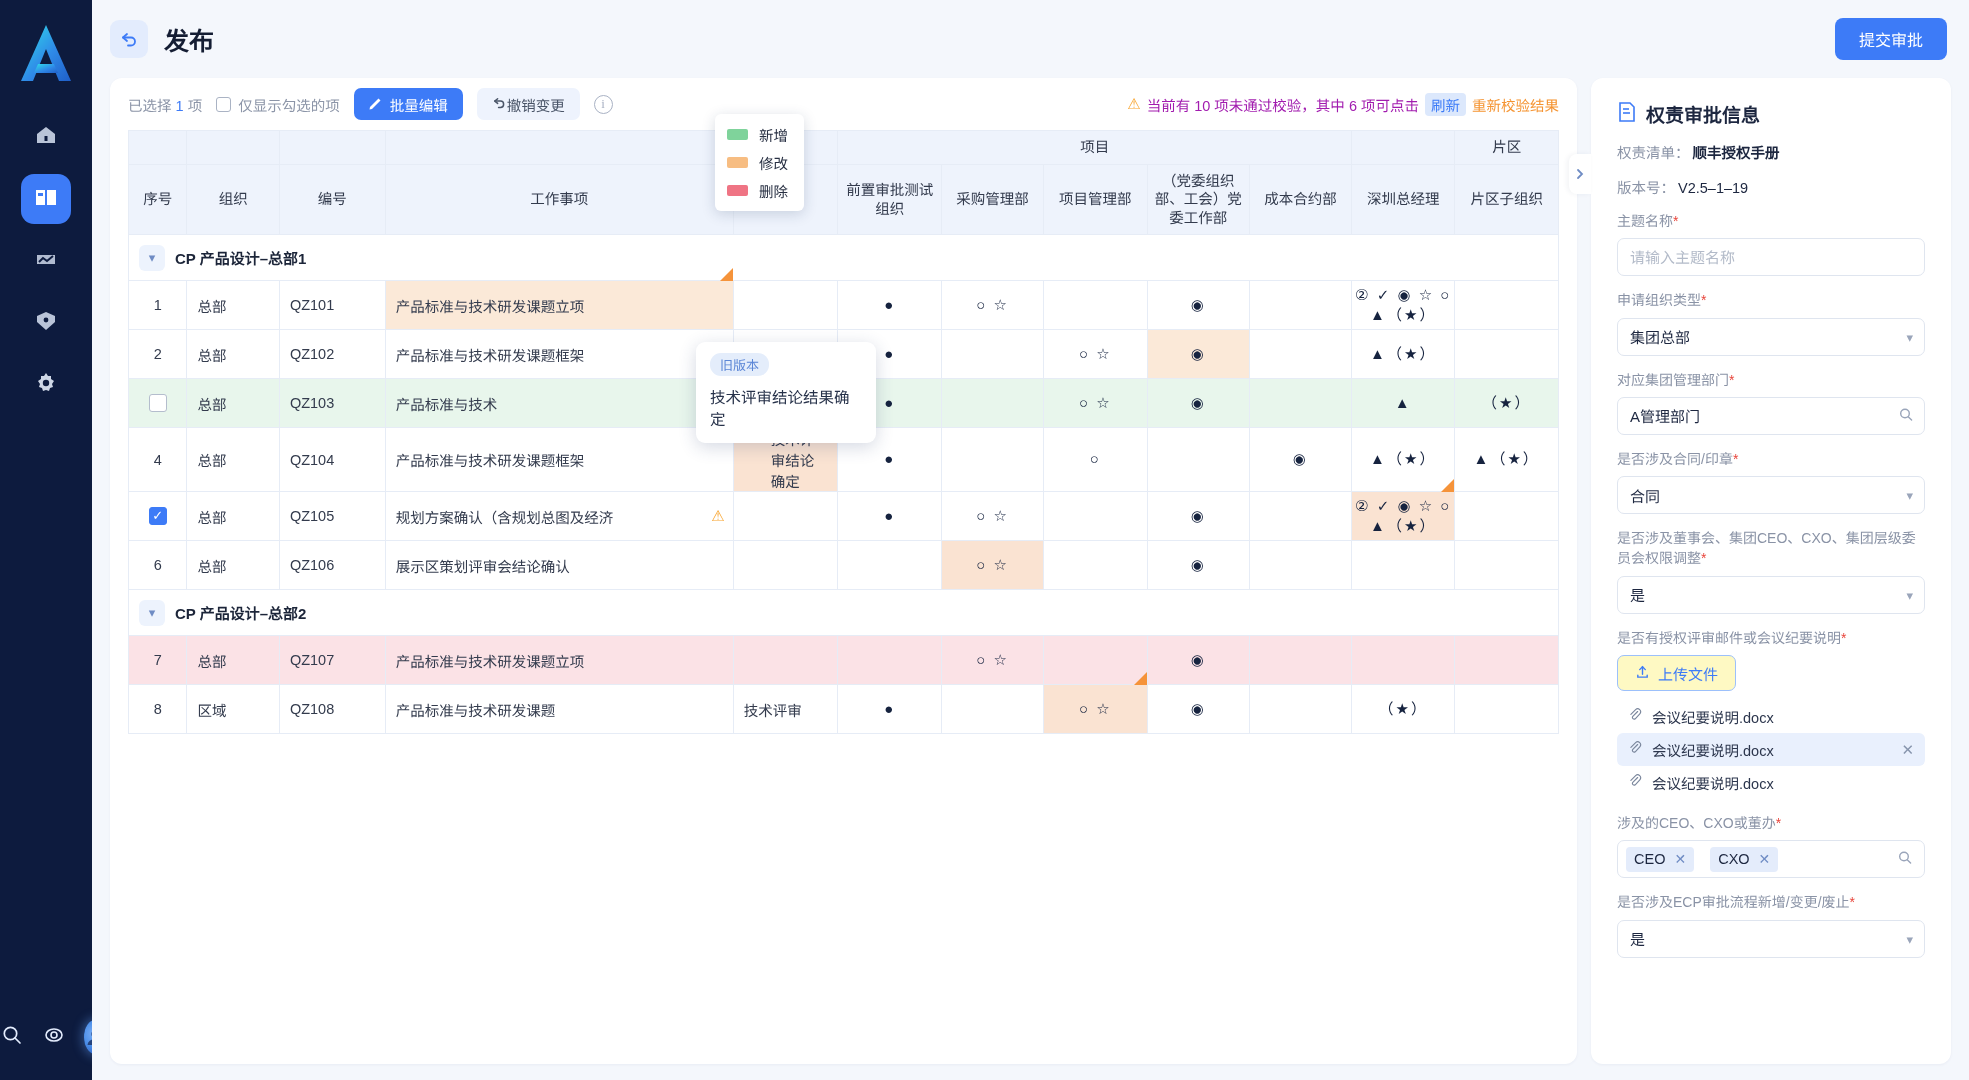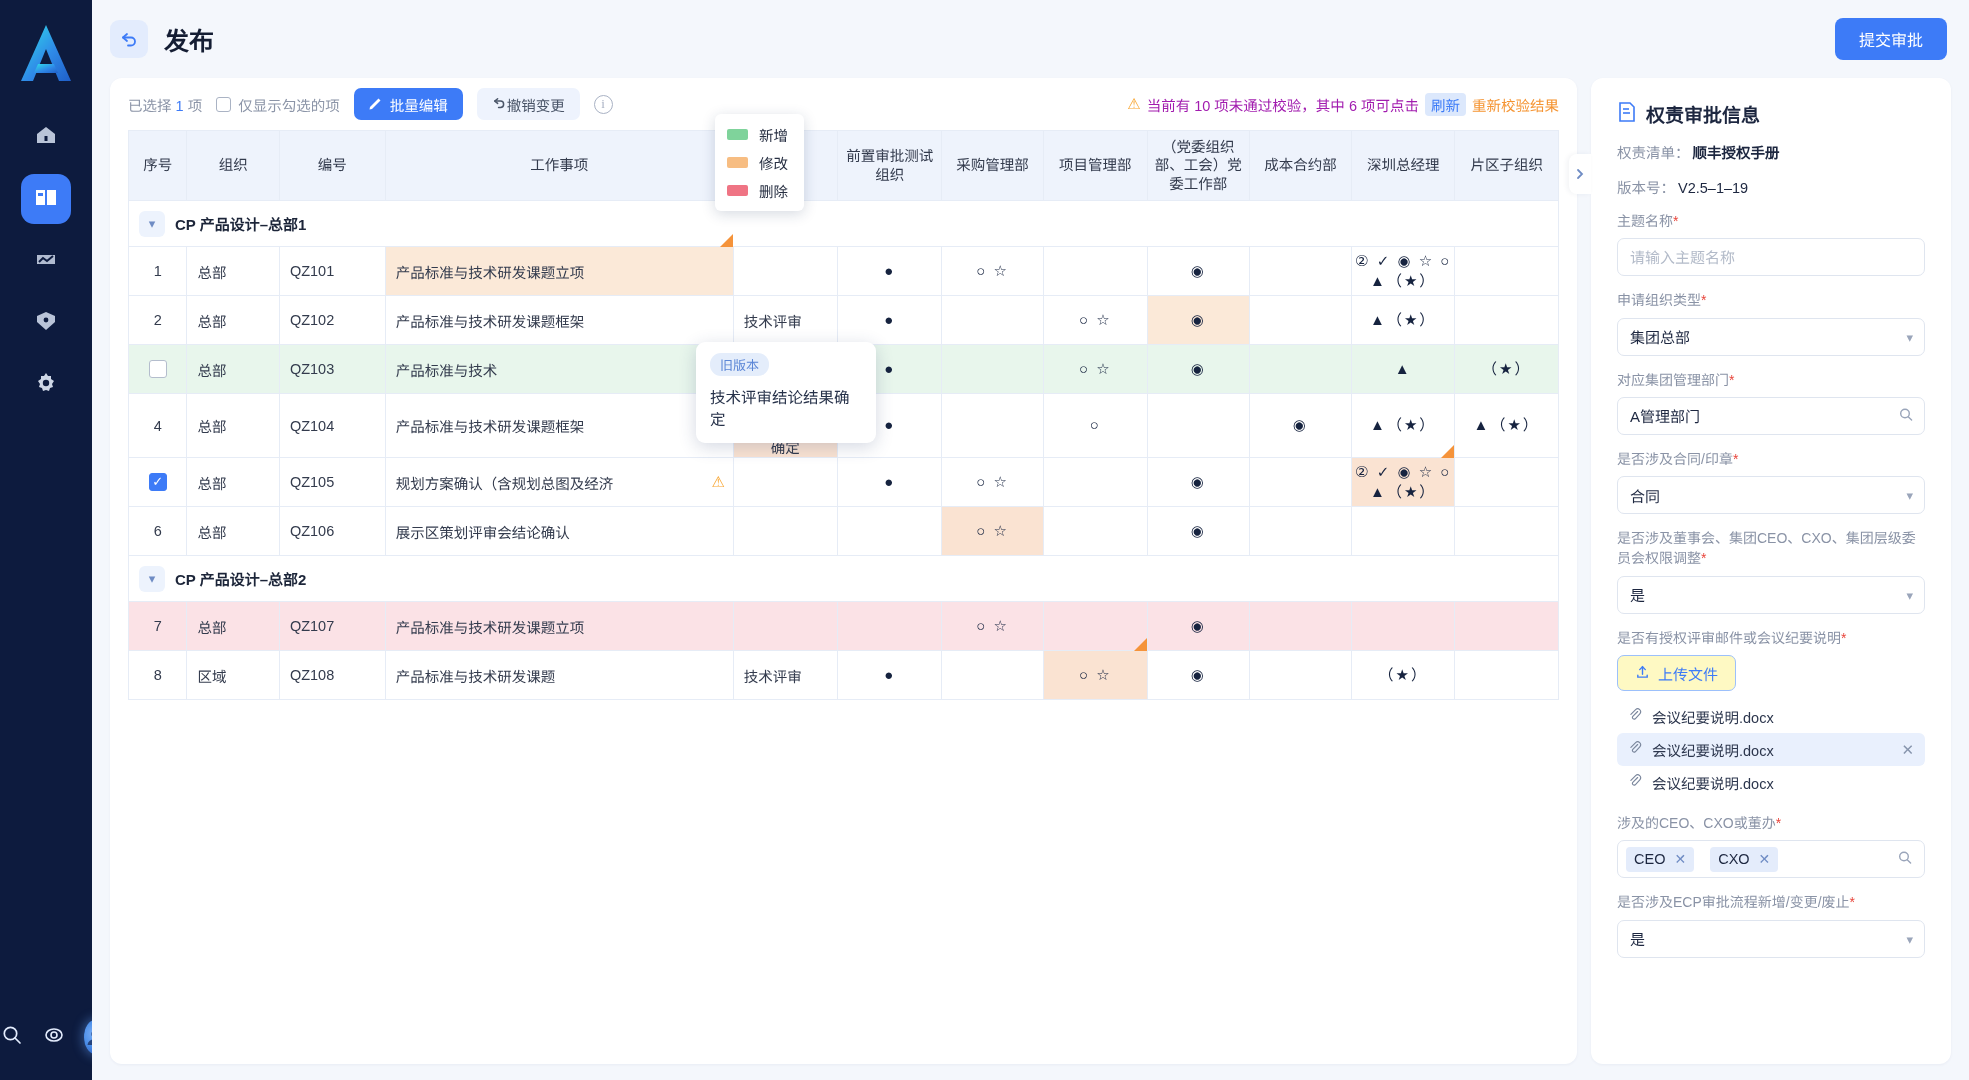--- a/index.html
+++ b/index.html
@@ -445,20 +445,30 @@
               <col style="width:85px">
               <col style="width:84px">
               <col style="width:85px">
             <col style="width:84px">
               <col style="width:84px">
               <col style="width:85px">
               <col style="width:85px">
           </colgroup>
           <thead>
             <tr>
+              <th class="th-blank"></th>
+              <th class="th-blank"></th>
+              <th class="th-blank"></th>
+              <th class="th-blank"></th>
+              <th class="th-blank"></th>
+              <th class="th-blank" colspan="5">项目</th>
+              <th class="th-blank"></th>
+              <th class="th-blank">片区</th>
+            </tr>
+            <tr>
               <th class="th-tall">序号</th>
               <th class="th-tall">组织</th>
               <th class="th-tall">编号</th>
               <th class="th-tall">工作事项</th>
               <th class="th-tall"></th>
               <th class="th-tall">前置审批测试组织</th>
               <th class="th-tall">采购管理部</th>
               <th class="th-tall">项目管理部</th>
               <th class="th-tall">（党委组织部、工会）党委工作部</th>
               <th class="th-tall">成本合约部</th>

